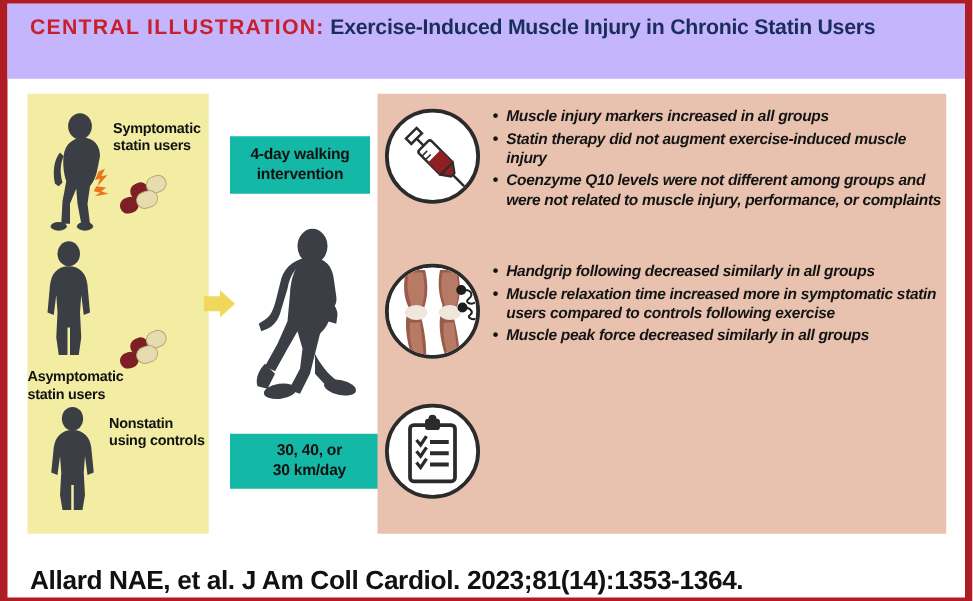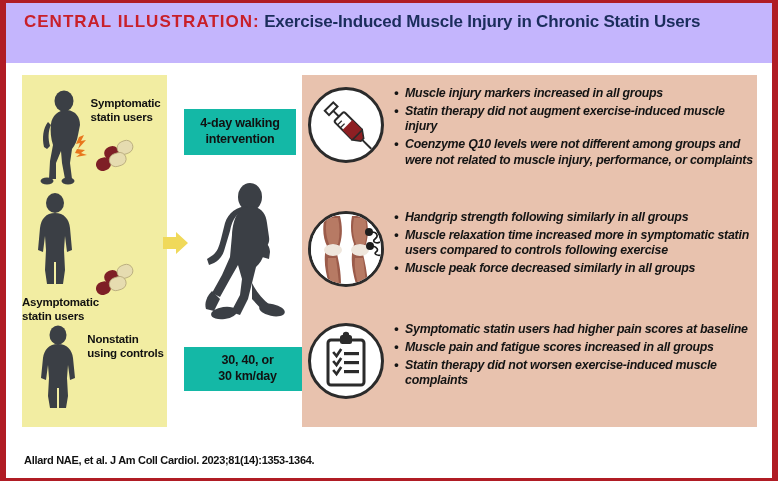--- a/index.html
+++ b/index.html
@@ -121,22 +121,22 @@
     margin-bottom:3px;
     letter-spacing:-0.25px;
   }
   .bullets li:before{
     content:"\2022";
     position:absolute;left:0;top:-1px;
     font-size:13px;
   }
   
   .citation{
-    position:absolute;left:18px;bottom:12px;
-    font-size:11px;font-weight:bold;color:#111;
+    position:absolute;left:18px;bottom:1px;
+    font-size:21px;font-weight:bold;color:#111;
     letter-spacing:-0.3px;
   }
 </style>
 </head>
 <body>
 
 <div id="figure">
 
   <div class="title-bar">
     <div class="title-text">
@@ -306,21 +306,21 @@
           <ellipse cx="49" cy="36" rx="9" ry="6" fill="#efe6dc"></ellipse>
           <circle cx="58" cy="18" r="4" fill="#1d1d1d"></circle>
           <circle cx="59" cy="32" r="4" fill="#1d1d1d"></circle>
           <path d="M61 18 C66 18 68 22 64 25 C60 28 66 30 69 28" stroke="#1d1d1d" stroke-width="1.6" fill="none"></path>
           <path d="M62 32 C66 33 68 36 65 38 C62 40 67 42 70 41" stroke="#1d1d1d" stroke-width="1.6" fill="none"></path>
         </g>
       </svg>
     </div>
     <div class="bullets">
       <ul>
-        <li>Handgrip strength following similarly in all groups</li>
+        <li>Handgrip following decreased similarly in all groups</li>
         <li>Muscle relaxation time increased more in symptomatic statin users compared to controls following exercise</li>
         <li>Muscle peak force decreased similarly in all groups</li>
       </ul>
     </div>
   </div>
 
   <div class="result-row row-3">
     <div class="circle-icon">
       <svg width="70" height="70" viewBox="0 0 70 70">
         <rect x="17" y="14" width="36" height="45" rx="3" fill="#ffffff" stroke="#2b2b2b" stroke-width="3"></rect>
@@ -331,24 +331,17 @@
           <polyline points="23,36 25.5,39 29.5,33"></polyline>
           <polyline points="23,45 25.5,48 29.5,42"></polyline>
         </g>
         <g fill="#2b2b2b">
           <rect x="33" y="26" width="15" height="3.2"></rect>
           <rect x="33" y="35" width="15" height="3.2"></rect>
           <rect x="33" y="44" width="15" height="3.2"></rect>
         </g>
       </svg>
     </div>
-    <div class="bullets">
-      <ul>
-        <li>Symptomatic statin users had higher pain scores at baseline</li>
-        <li>Muscle pain and fatigue scores increased in all groups</li>
-        <li>Statin therapy did not worsen exercise-induced muscle complaints</li>
-      </ul>
-    </div>
   </div>
 
   <div class="citation">Allard NAE, et al. J Am Coll Cardiol. 2023;81(14):1353-1364.</div>
 
 </div>
 
 </body></html>

